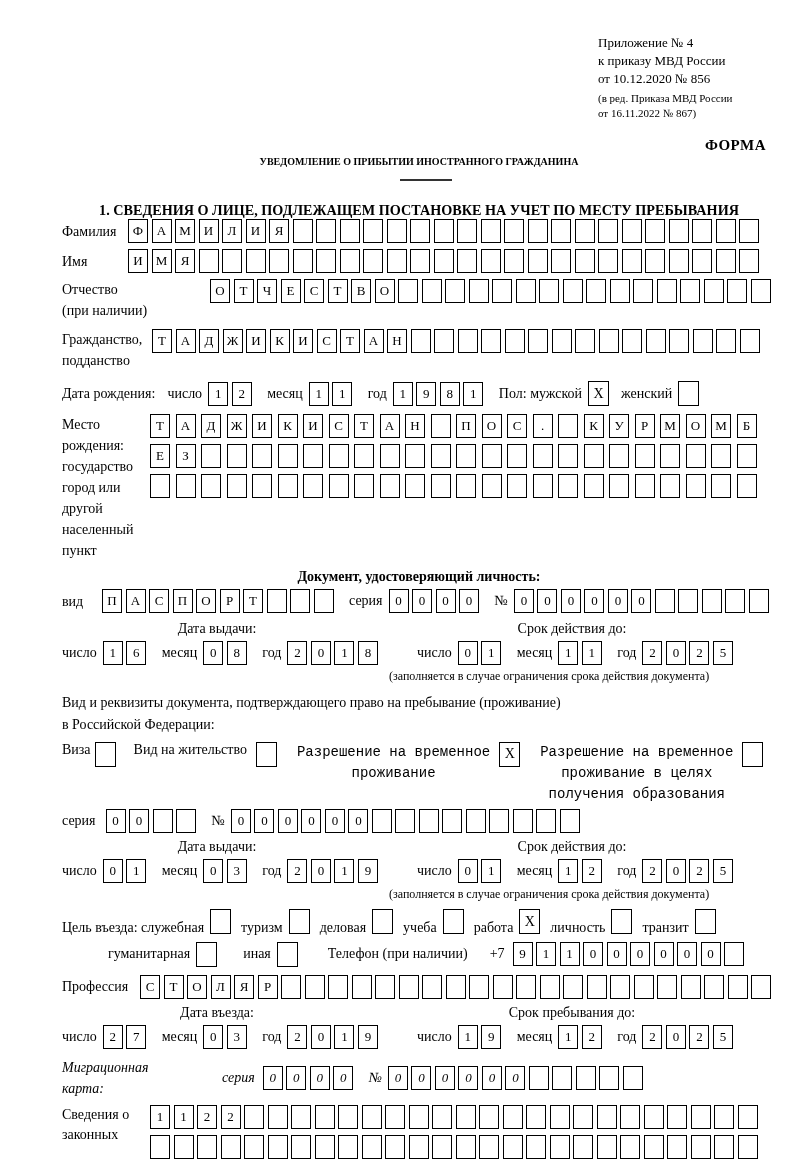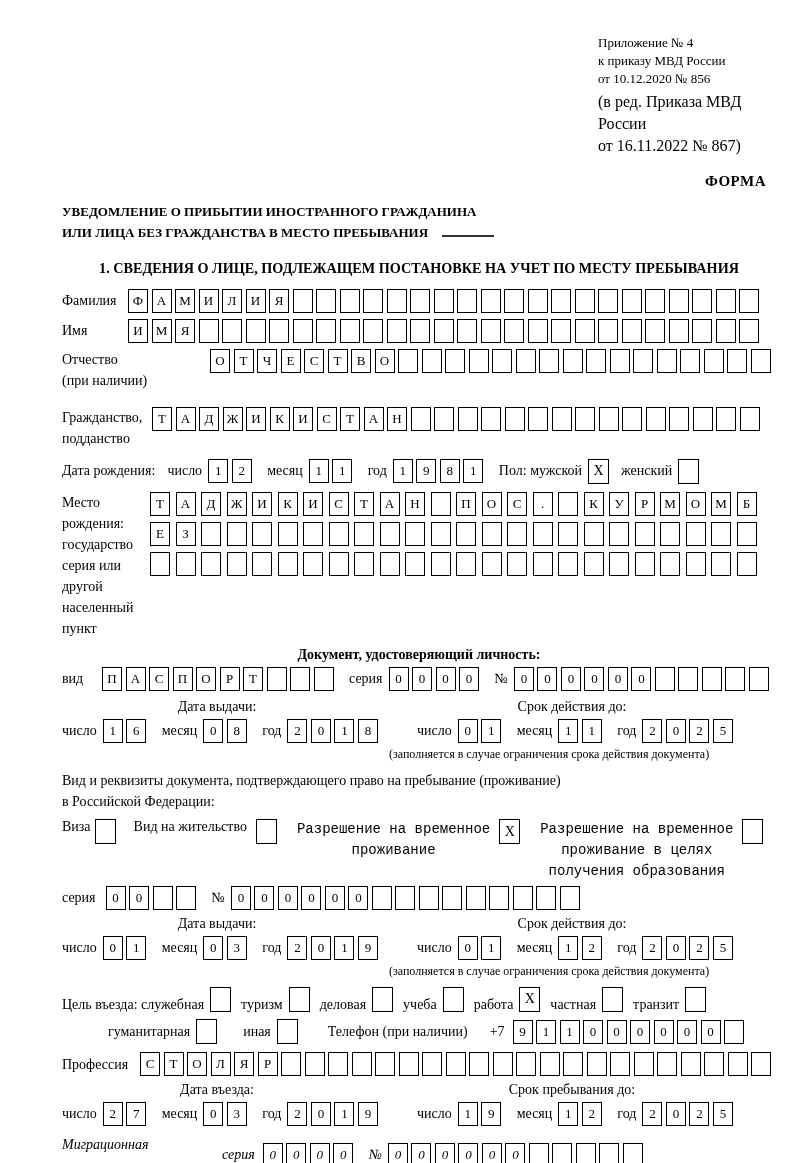--- a/index.html
+++ b/index.html
@@ -5,24 +5,24 @@
   * { margin:0; padding:0; box-sizing:border-box; }
   html,body { background:#ffffff; }
   body {
     width:800px; height:1163px; overflow:hidden;
     font-family:"Liberation Serif", serif; color:#000;
   }
   .page { padding:34px 24px 0 62px; width:800px; }
 
   
   .hdr { width:178px; margin-left:auto; font-size:13px; line-height:1.38; }
-  .hdr-sub { width:178px; margin-left:auto; font-size:16px; line-height:1.38; margin-top:3px; }
+  .hdr-sub { width:178px; margin-left:auto; font-size:11px; line-height:1.38; margin-top:3px; }
   .forma { text-align:right; padding-right:10px; margin-top:16px; font-weight:bold; font-size:15px; letter-spacing:.5px; }
 
-  .title { margin-top:12px; font-weight:bold; font-size:13px; line-height:1.6; }
+  .title { text-align:center; font-weight:bold; font-size:10px; line-height:1.6; }
   .t-underline { display:inline-block; width:52px; border-bottom:2.5px solid #333; margin-left:14px; vertical-align:baseline; }
 
   .sec-head { margin-top:16px; text-align:center; font-weight:bold; font-size:14.2px; }
 
   
   .frow { display:flex; align-items:center; margin-top:6px; font-size:14px; }
   .frow.top { align-items:flex-start; }
   .rlbl { flex:none; line-height:1.5; }
   .cellrow { display:flex; flex:none; }
   .cell {
@@ -88,26 +88,26 @@
   </div>
   <div class="hdr-sub">
     <div>(в ред. Приказа МВД России</div>
     <div>от 16.11.2022 № 867)</div>
   </div>
 
   <div class="forma">ФОРМА</div>
 
   <div class="title">
     <div>УВЕДОМЛЕНИЕ О ПРИБЫТИИ ИНОСТРАННОГО ГРАЖДАНИНА</div>
-    <div><span>ИЛИ ЛИЦА БЕЗ ГРАЖДАНСТВА В МЕСТО ПРЕБЫВАНИЯ</span><span class="t-underline"></span></div>
+    <div><span class="t-underline"></span></div>
   </div>
 
   <div class="sec-head">1. СВЕДЕНИЯ О ЛИЦЕ, ПОДЛЕЖАЩЕМ ПОСТАНОВКЕ НА УЧЕТ ПО МЕСТУ ПРЕБЫВАНИЯ</div>
 
-  <div class="frow" style="margin-top:12px;">
+  <div class="frow" style="margin-top:0;">
     <span class="rlbl w-fam">Фамилия</span>
     <span class="cellrow">
         <span class="cell">Ф</span>
         <span class="cell">А</span>
         <span class="cell">М</span>
         <span class="cell">И</span>
         <span class="cell">Л</span>
         <span class="cell">И</span>
         <span class="cell">Я</span>
         <span class="cell"></span>
@@ -192,21 +192,21 @@
         <span class="cell"></span>
         <span class="cell"></span>
         <span class="cell"></span>
         <span class="cell"></span>
         <span class="cell"></span>
         <span class="cell"></span>
         <span class="cell"></span>
       </span>
   </div>
 
-  <div class="frow top" style="margin-top:16px;font-family:Liberation Serif, serif;">
+  <div class="frow top" style="margin-top:8px;font-family:Liberation Serif, serif;">
     <span class="rlbl w-grazh">
       <span>Гражданство,</span><br>
       <span>подданство</span>
     </span>
     <span class="cellrow">
         <span class="cell">Т</span>
         <span class="cell">А</span>
         <span class="cell">Д</span>
         <span class="cell">Ж</span>
         <span class="cell">И</span>
@@ -260,21 +260,21 @@
     <span class="inlbl">женский</span>
     <span class="chkwrap">
         <span class="cell"></span>
       </span>
   </div>
 
   <div class="frow top" style="margin-top:8px;">
     <span class="rlbl w-mesto">
       <span>Место рождения:</span><br>
       <span>государство</span><br>
-      <span>серия или другой</span><br>
+      <span>город или другой</span><br>
       <span>населенный пункт</span>
     </span>
     <span class="mesto-rows">
       <span class="cellrow sp">
           <span class="cell">Т</span>
           <span class="cell">А</span>
           <span class="cell">Д</span>
           <span class="cell">Ж</span>
           <span class="cell">И</span>
           <span class="cell">К</span>
@@ -568,21 +568,21 @@
         <span class="cell"></span>
       </span>
     <span class="plbl">учеба</span>
     <span class="chkwrap">
         <span class="cell"></span>
       </span>
     <span class="plbl">работа</span>
     <span class="chkwrap">
         <span class="cell">X</span>
       </span>
-    <span class="plbl">частная</span>
+    <span class="plbl">личность</span>
     <span class="chkwrap">
         <span class="cell"></span>
       </span>
     <span class="plbl">транзит</span>
     <span class="chkwrap">
         <span class="cell"></span>
       </span>
   </div>
 
   <div class="frow purpose purpose2">

